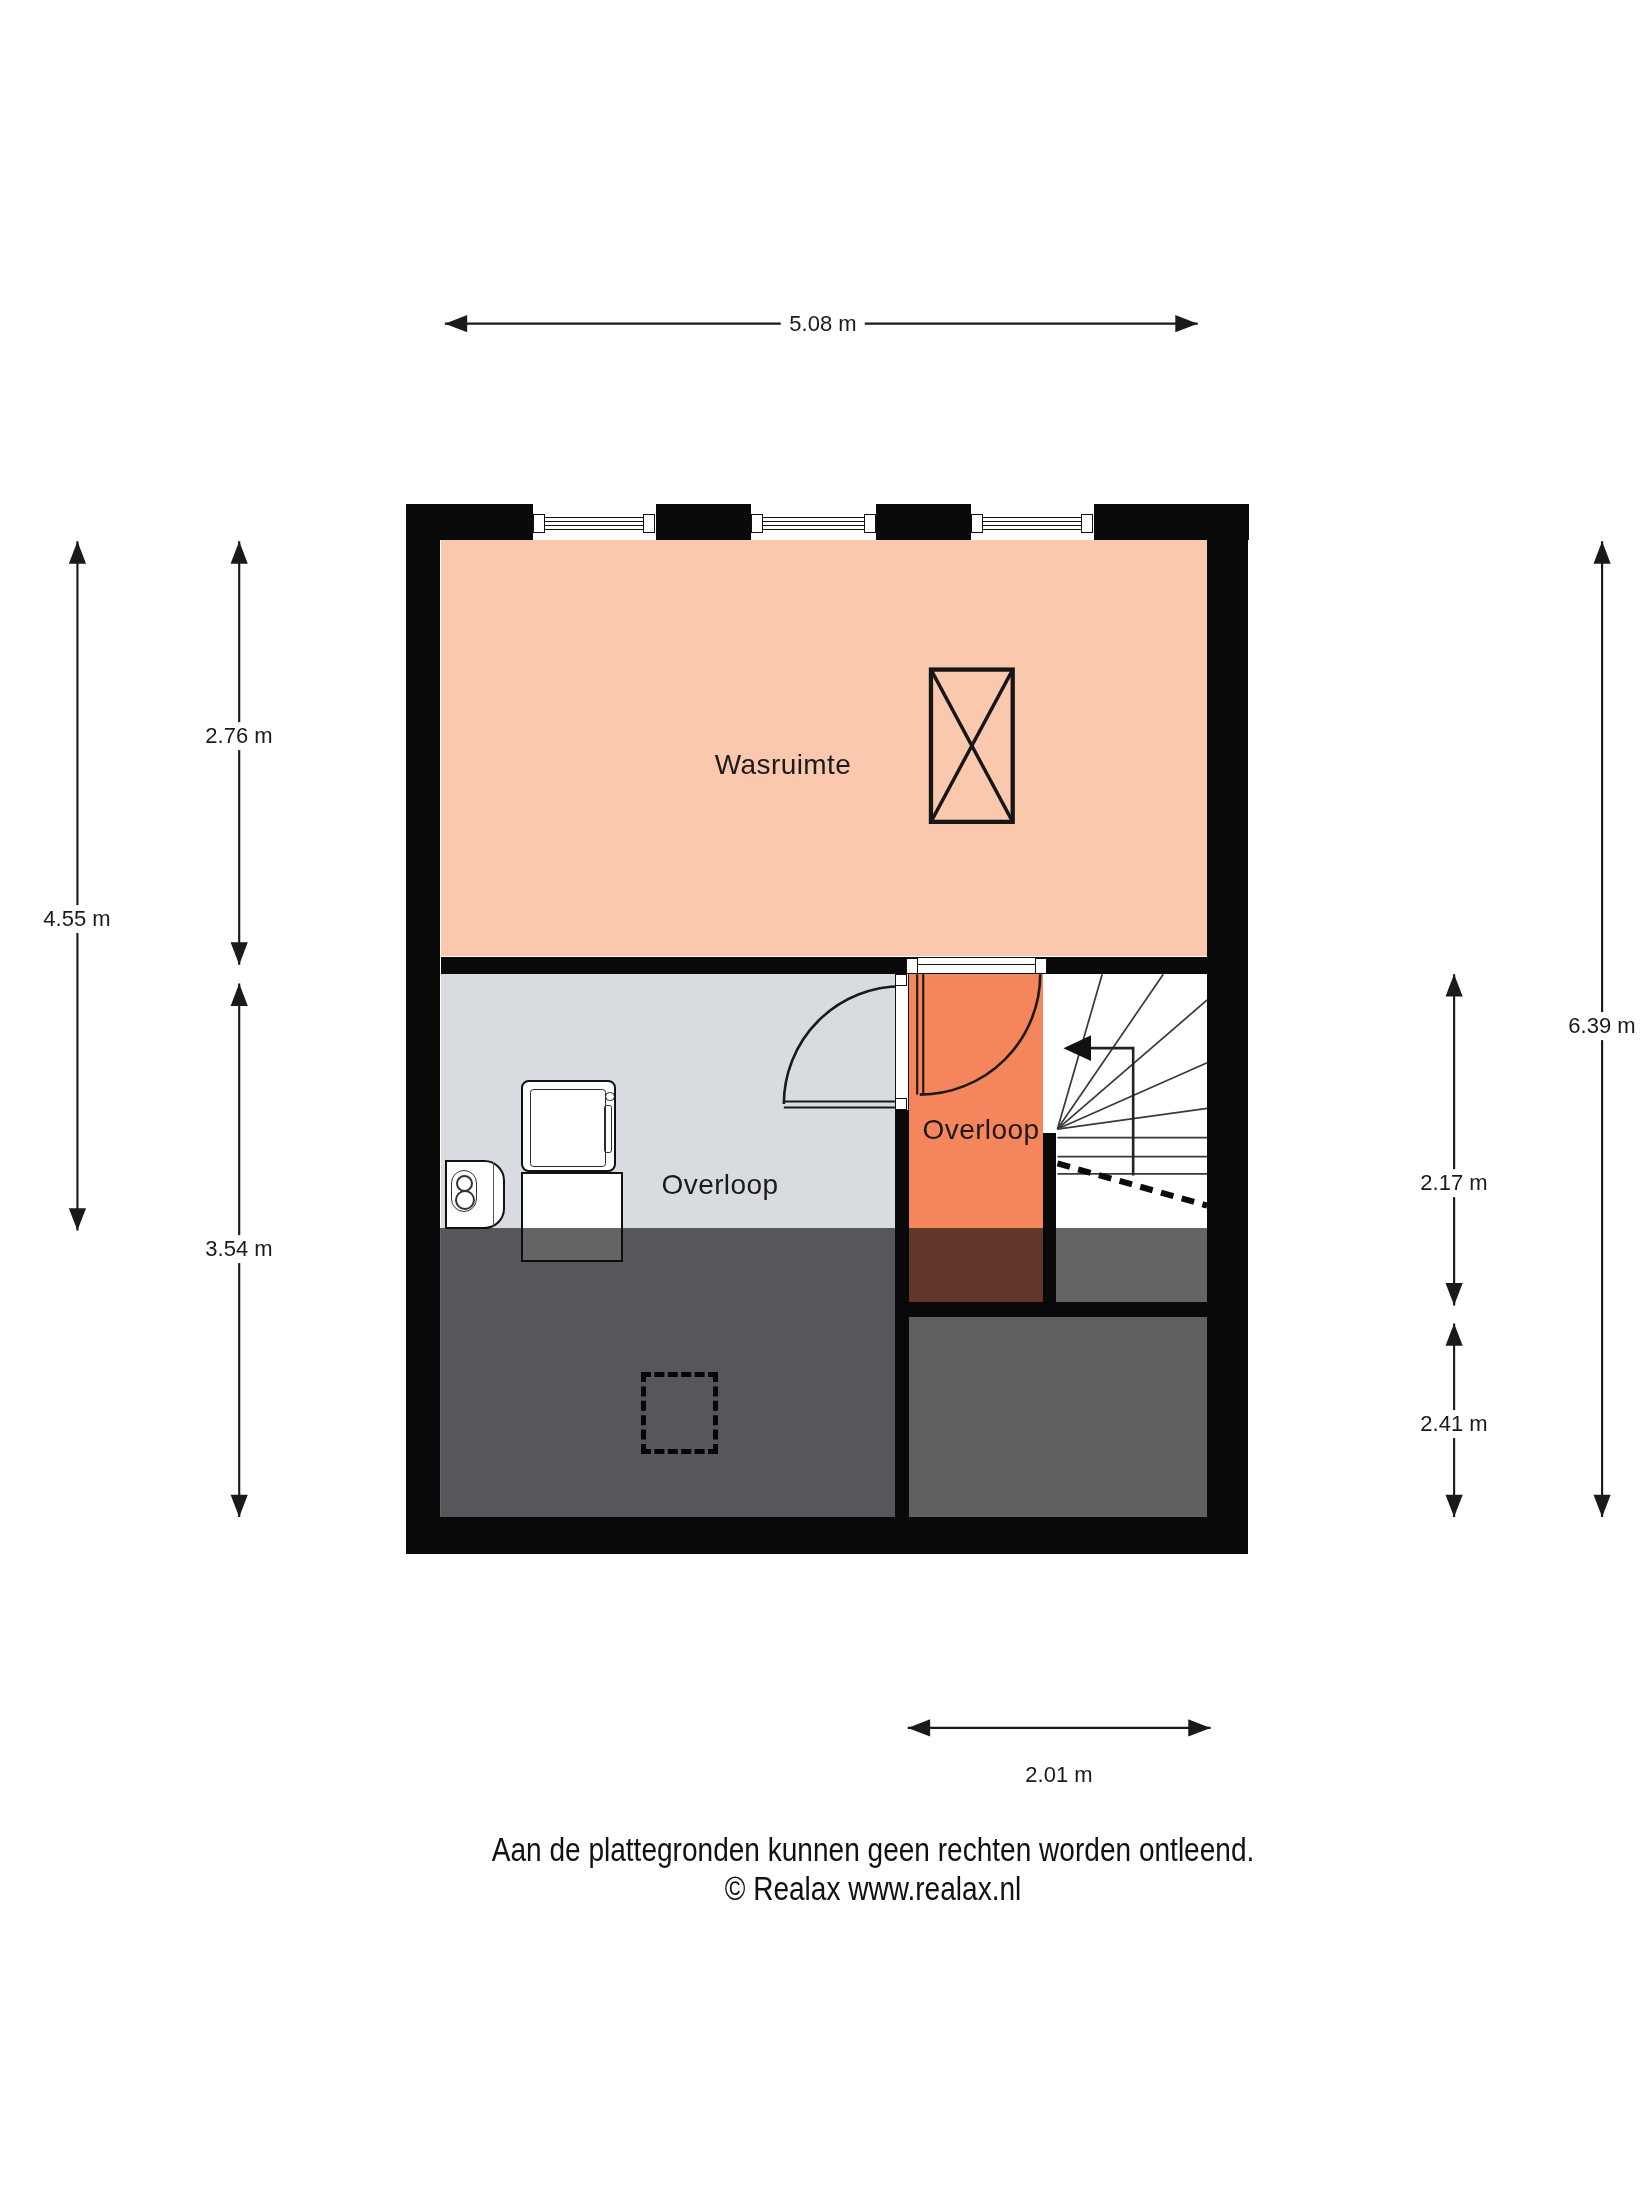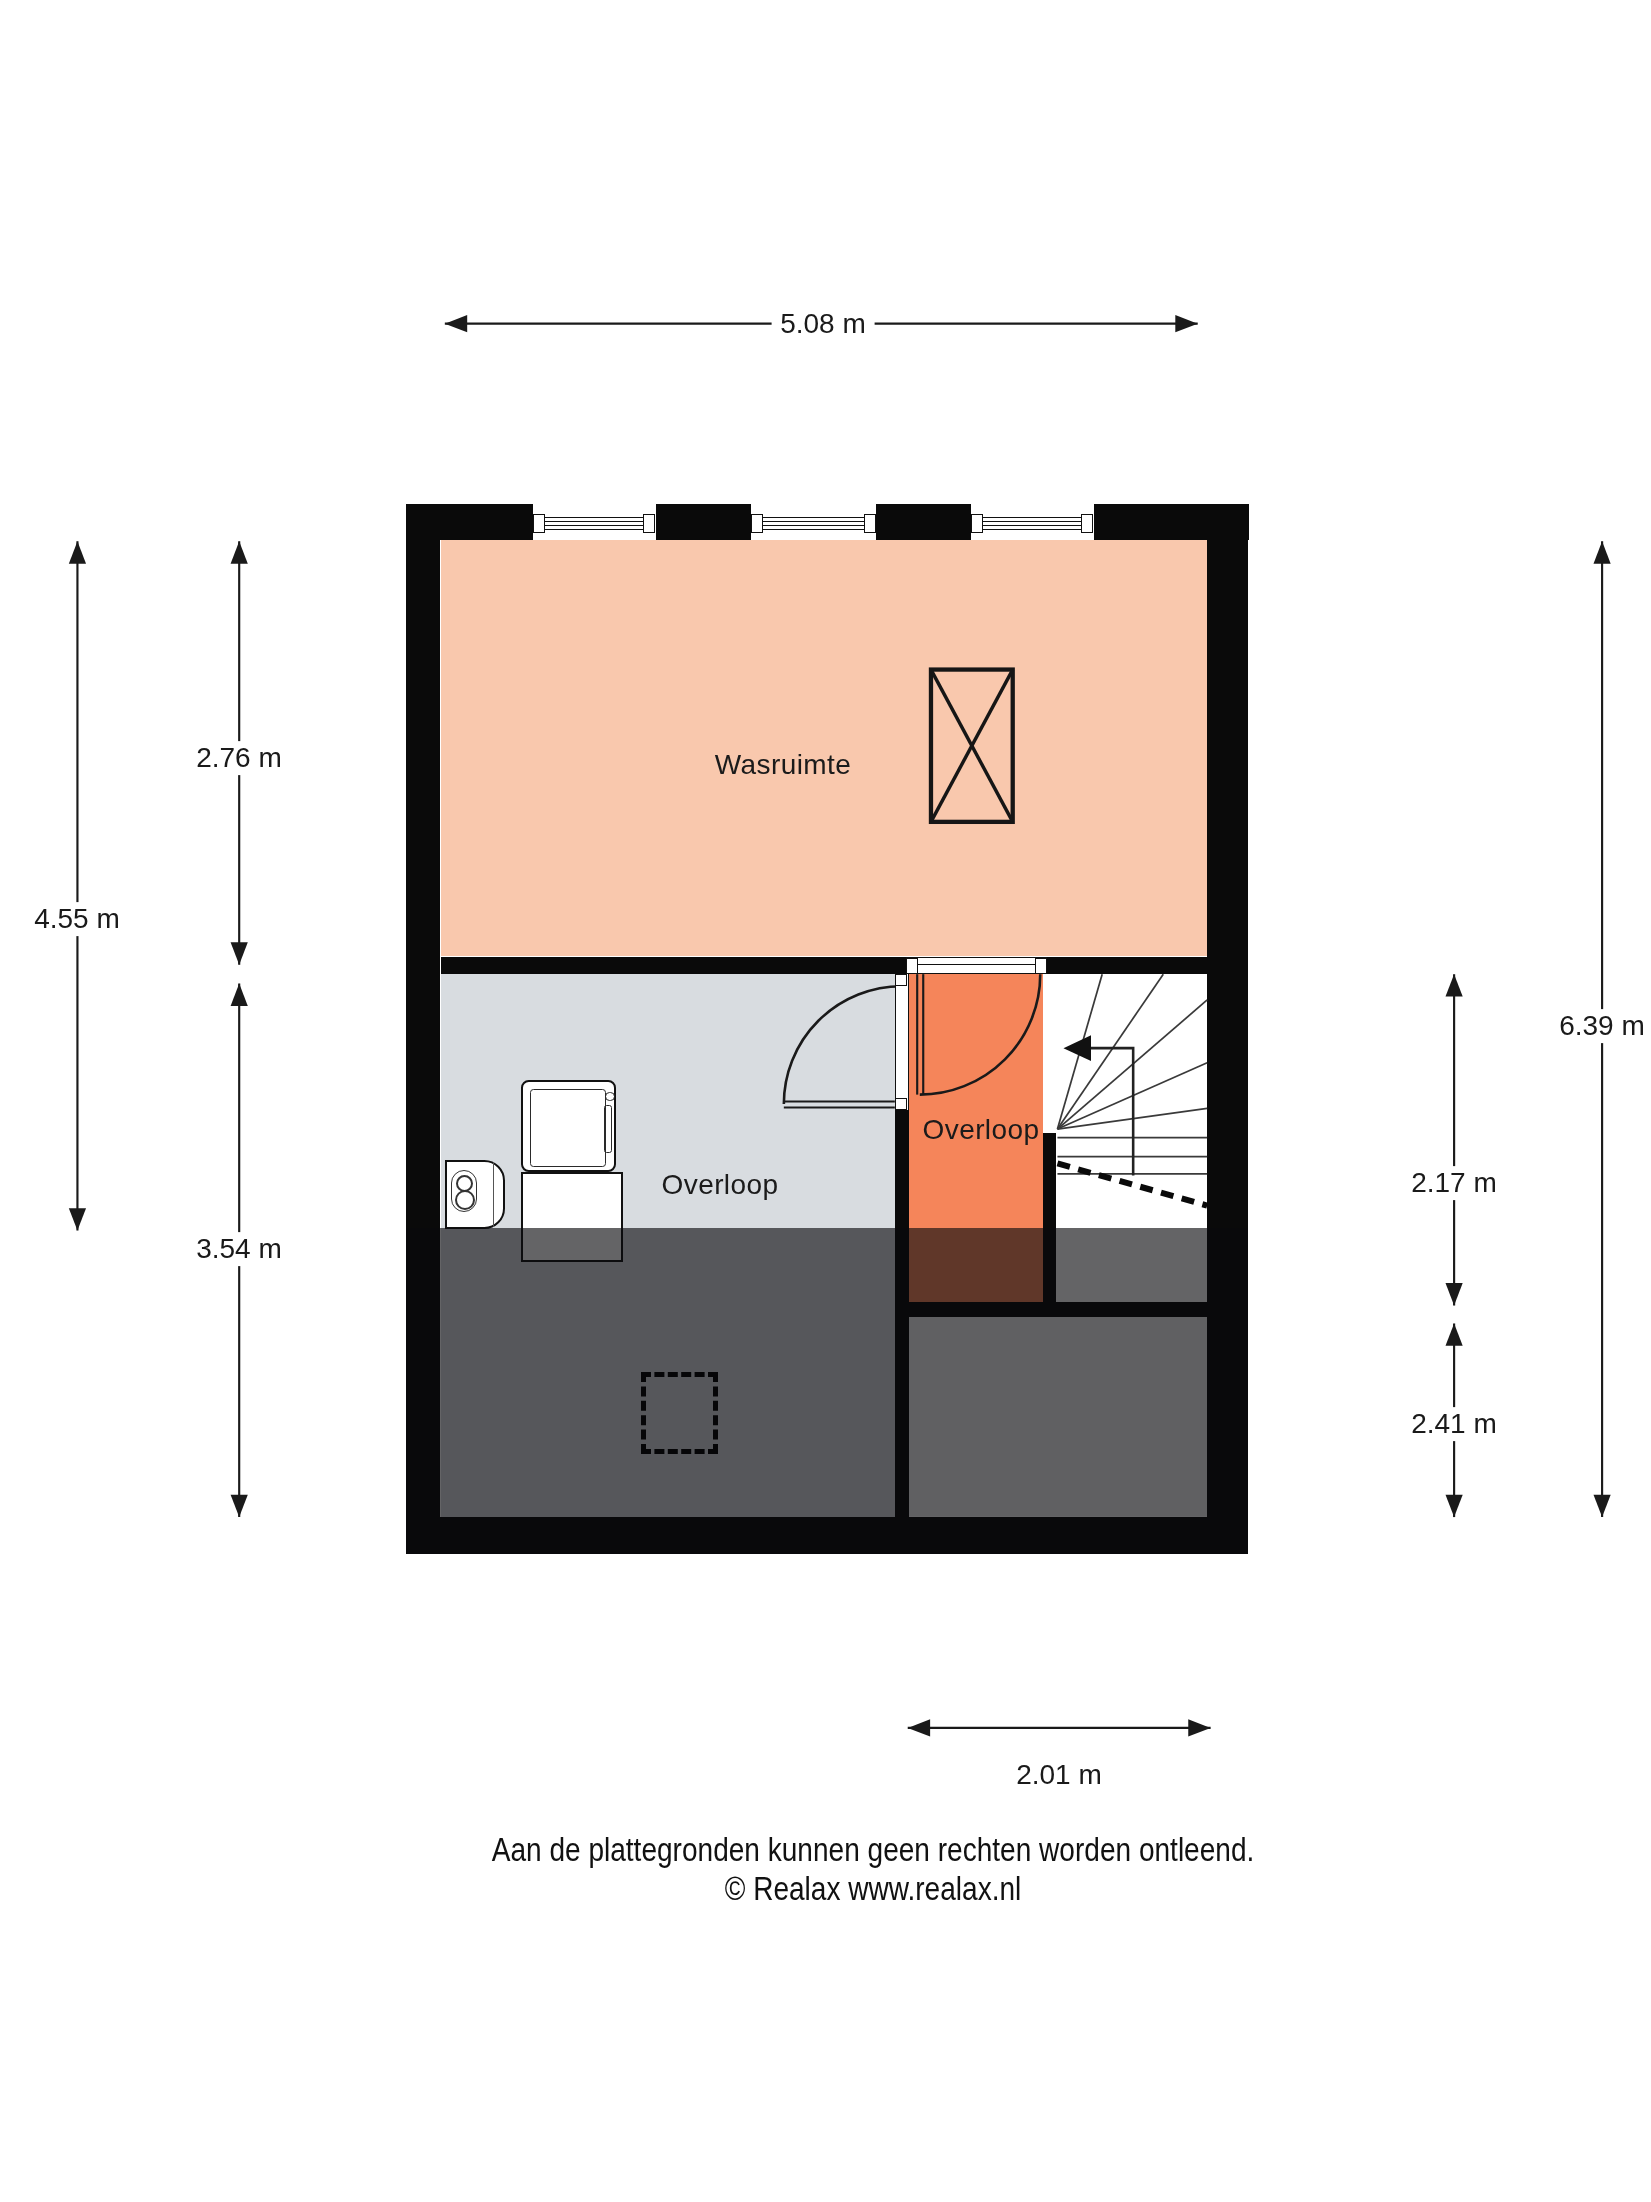--- a/index.html
+++ b/index.html
@@ -78,24 +78,24 @@
   
   svg.layer{position:absolute;left:0;top:0;z-index:4;pointer-events:none;}
   svg#dims-layer{z-index:6;}
 
   
   .room-label{position:absolute;transform:translate(-50%,-50%);font-size:28px;color:#1b1b1b;letter-spacing:0.4px;white-space:nowrap;z-index:4;}
   #label-slaapkamer{left:783px;top:765px;}
   #label-wasruimte{left:720px;top:1185px;}
   #label-overloop{left:981px;top:1130px;}
 
-  .dim-label{position:absolute;transform:translate(-50%,-50%);background:#ffffff;padding:0.9px 8.6px;font-size:28px;color:var(--line,#1a1a1a);white-space:nowrap;z-index:7;}
+  .dim-label{position:absolute;transform:translate(-50%,-50%);background:#ffffff;padding:0.9px 8.6px;font-size:22px;color:var(--line,#1a1a1a);white-space:nowrap;z-index:7;}
   #dim-top{left:823px;top:324px;}
   #dim-left-outer{left:77px;top:895px;margin-top:24px;}
-  #dim-left-top{left:239px;top:758px;}
+  #dim-left-top{left:239px;top:736px;}
   #dim-left-bottom{left:239px;top:1249px;}
   #dim-right-top{left:1454px;top:1143px;margin-top:40px;}
   #dim-right-bottom{left:1454px;top:1424px;}
   #dim-right-outer{left:1602px;top:1026px;}
   #dim-bottom{left:1059px;top:1728px;margin-top:47px;}
 
   .footer-line{position:absolute;left:873px;transform:translate(-50%,-50%) scaleX(0.85);font-size:33px;color:#111;white-space:nowrap;z-index:7;}
   #footer-1{top:1850px;}
   #footer-2{top:1889px;}
 </style>

